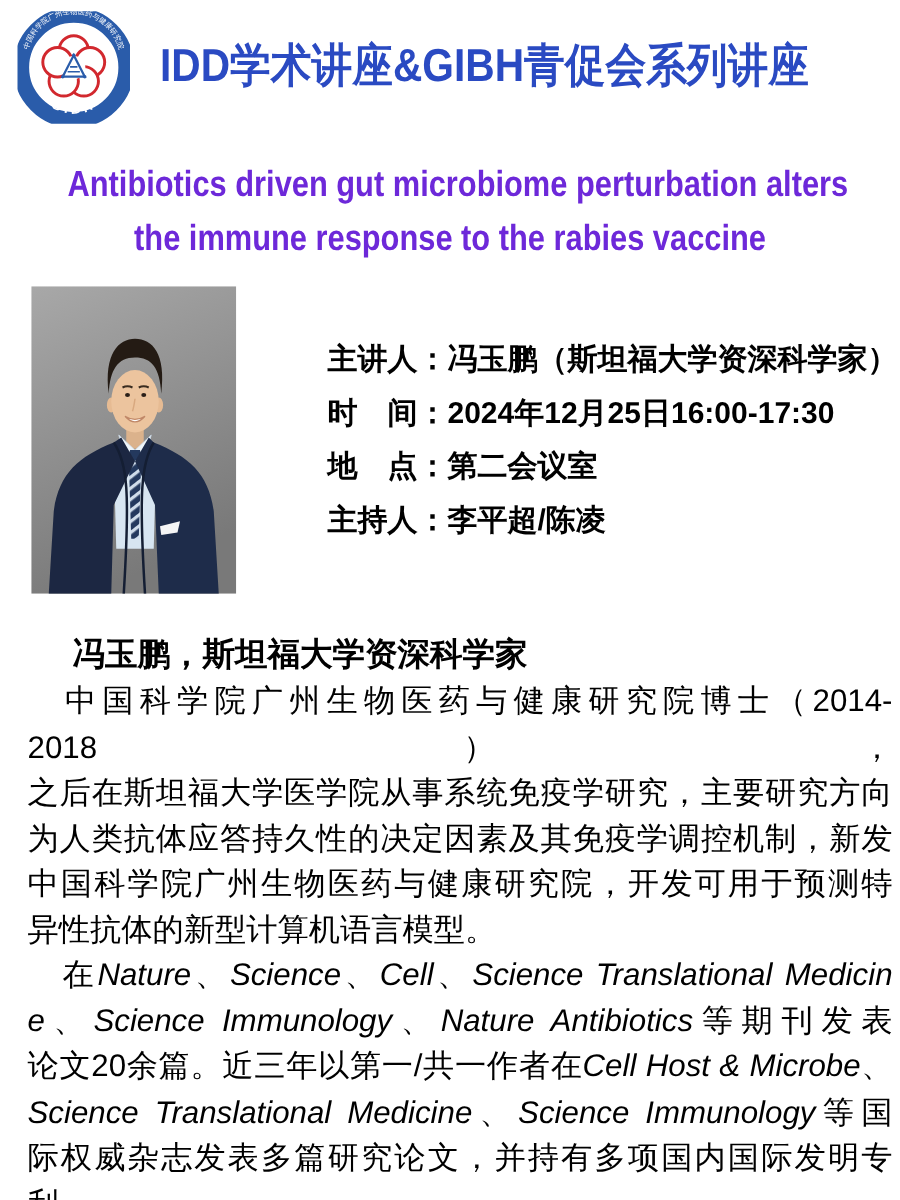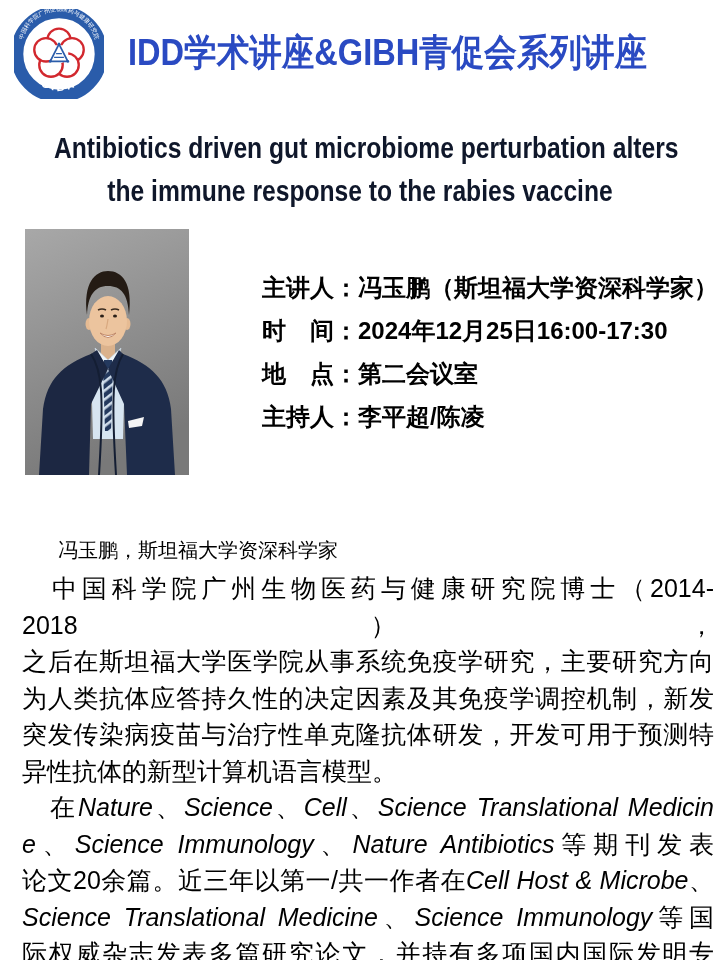--- a/index.html
+++ b/index.html
@@ -8,31 +8,31 @@
     font-family:"Liberation Sans","DejaVu Sans",sans-serif;color:#000;
   }
   .abs{position:absolute;}
   
   #logo{left:14px;top:9px;width:90px;height:90px;}
   #main-title{
     left:128px;top:30px;font-size:37px;font-weight:700;line-height:46px;
     white-space:nowrap;letter-spacing:0px;transform:scaleX(.88);transform-origin:0 0;
   }
   
-  #en-title{left:0;top:127px;width:720px;text-align:center;font-weight:700;color:#0f172a;}
+  #en-title{left:0;top:127px;width:720px;text-align:center;font-weight:700;color:#6d28d9;}
   .en-line{font-size:29px;line-height:43px;transform:scaleX(.85);transform-origin:50% 0;white-space:nowrap;}
   
   #photo{left:25px;top:229px;width:164px;height:246px;}
   
   #info{left:224px;top:266px;font-size:24px;font-weight:700;}
   .info-line{line-height:43px;white-space:nowrap;margin-left:38px;}
   .info-line .lbl{display:inline-block;}
   
   #bio{left:22px;top:503px;width:692px;font-size:25px;}
-  #bio-heading{font-weight:400;padding-left:36px;line-height:40px;font-size:20px;margin-top:27px;}
+  #bio-heading{font-weight:700;padding-left:36px;line-height:40px;font-size:26px;}
   .bio-line{
     line-height:36.5px;text-align:justify;text-align-last:justify;
     font-size:25px;
   }
   .bio-line.nofill{text-align:center;text-align-last:left;}
   .bio-line i{}
 </style>
 </head>
 <body>
 
@@ -129,21 +129,21 @@
     </div>
     </div>
 
   <div id="bio" class="abs">
     <div id="bio-heading">冯玉鹏，斯坦福大学资深科学家</div>
     <div id="bio-lines">
 
     <div class="bio-line">　中国科学院广州生物医药与健康研究院博士（2014-2018），</div>
         <div class="bio-line">之后在斯坦福大学医学院从事系统免疫学研究，主要研究方向</div>
         <div class="bio-line">为人类抗体应答持久性的决定因素及其免疫学调控机制，新发</div>
-        <div class="bio-line">突发传染病疫苗与治疗性单克隆抗体研发，开发可用于预测特</div>
+        <div class="bio-line">中国科学院广州生物医药与健康研究院，开发可用于预测特</div>
         <div class="bio-line nofill">异性抗体的新型计算机语言模型。</div>
         <div class="bio-line"><span>　在</span><i>Nature</i><span>、</span><i>Science</i><span>、</span><i>Cell</i><span>、</span><i>Science Translational Medicin</i></div>
         <div class="bio-line"><i>e</i><span>、</span><i>Science Immunology</i><span>、</span><i>Nature Antibiotics</i><span>等期刊发表</span></div>
         <div class="bio-line"><span>论文20余篇。近三年以第一/共一作者在</span><i>Cell Host &amp; Microbe</i><span>、</span></div>
         <div class="bio-line"><i>Science Translational Medicine</i><span>、</span><i>Science Immunology</i><span>等国</span></div>
         <div class="bio-line">际权威杂志发表多篇研究论文，并持有多项国内国际发明专利。</div>
       </div>
   </div>
 
 </div>

